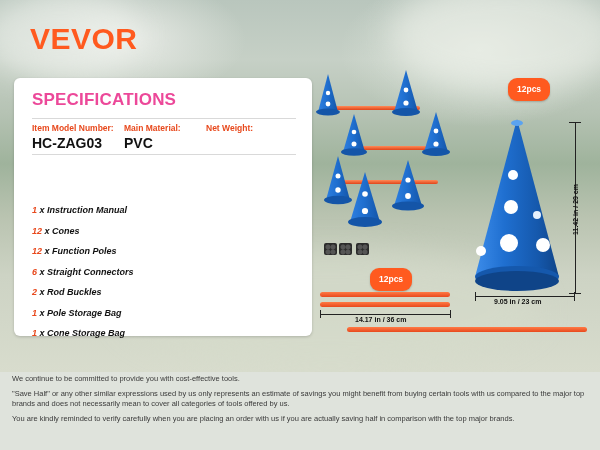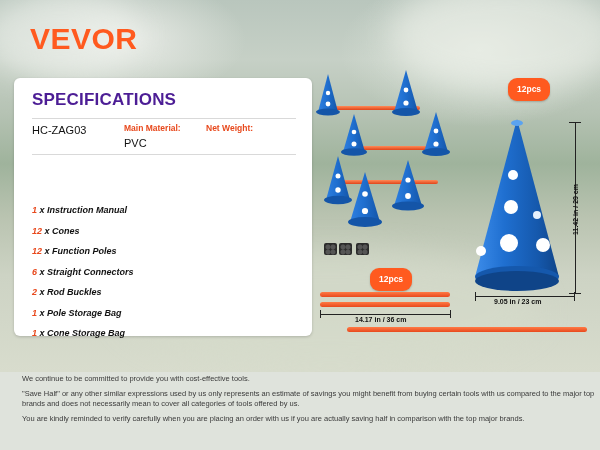--- a/index.html
+++ b/index.html
@@ -77,21 +77,21 @@
     border-radius: 6px;
     box-shadow: 0 1px 3px rgba(0,0,0,0.18);
     padding: 0;
   }
   .spec-title {
     position: absolute;
     left: 18px;
     top: 12px;
     font-size: 17px;
     font-weight: bold;
-    color: #4c1d95;
+    color: #ec4899;
     letter-spacing: 0.2px;
   }
   .rule {
     position: absolute;
     left: 18px;
     width: 264px;
     height: 1px;
     background: #d9d9d9;
   }
   .rule.r1 { top: 40px; }
@@ -107,23 +107,23 @@
   .spec-col.c1 { width: 92px; flex: 0 0 92px; }
   .spec-col.c2 { width: 82px; flex: 0 0 82px; }
   .spec-col.c3 { flex: 1 1 auto; }
   .spec-label {
     font-size: 8.5px;
     color: #e8491d;
     font-weight: bold;
     line-height: 13px;
   }
   .spec-value {
-    font-size: 11px;
+    font-size: 14px;
     color: #111;
-    font-weight: normal;
+    font-weight: bold;
     line-height: 14px;
     margin-top: 1px;
   }
   .acc-title {
     position: absolute;
     left: 18px;
     top: 82px;
     font-size: 16px;
     font-weight: bold;
     color: #111;
@@ -184,21 +184,21 @@
       radial-gradient(circle at 9px 4px, #555 2px, rgba(0,0,0,0) 3px),
       radial-gradient(circle at 4px 9px, #555 2px, rgba(0,0,0,0) 3px),
       radial-gradient(circle at 9px 9px, #555 2px, rgba(0,0,0,0) 3px),
       #2b2b2b;
     border-radius: 2px;
   }
 
   
   .footer {
     position: absolute;
-    left: 22px;
+    left: 12px;
     top: 374px;
     width: 576px;
   }
   .footer p {
     margin: 0;
     font-size: 7.5px;
     line-height: 10.5px;
     color: #3a3a3a;
   }
   .footer p.gap { margin-top: 4px; }
@@ -215,20 +215,21 @@
   <div class="bottom-band"></div>
 
   <div class="logo">VEVOR</div>
 
   <div class="spec-card">
     <div class="spec-title">SPECIFICATIONS</div>
     <div class="rule r1"></div>
 
     <div class="spec-cols">
       <div class="spec-col c1">
+        <div class="spec-label">Item Model Number:</div>
         <div class="spec-value">HC-ZAG03</div>
       </div>
       <div class="spec-col c2">
         <div class="spec-label">Main Material:</div>
         <div class="spec-value">PVC</div>
       </div>
       <div class="spec-col c3">
         <div class="spec-label">Net Weight:</div>
       </div>
     </div>

